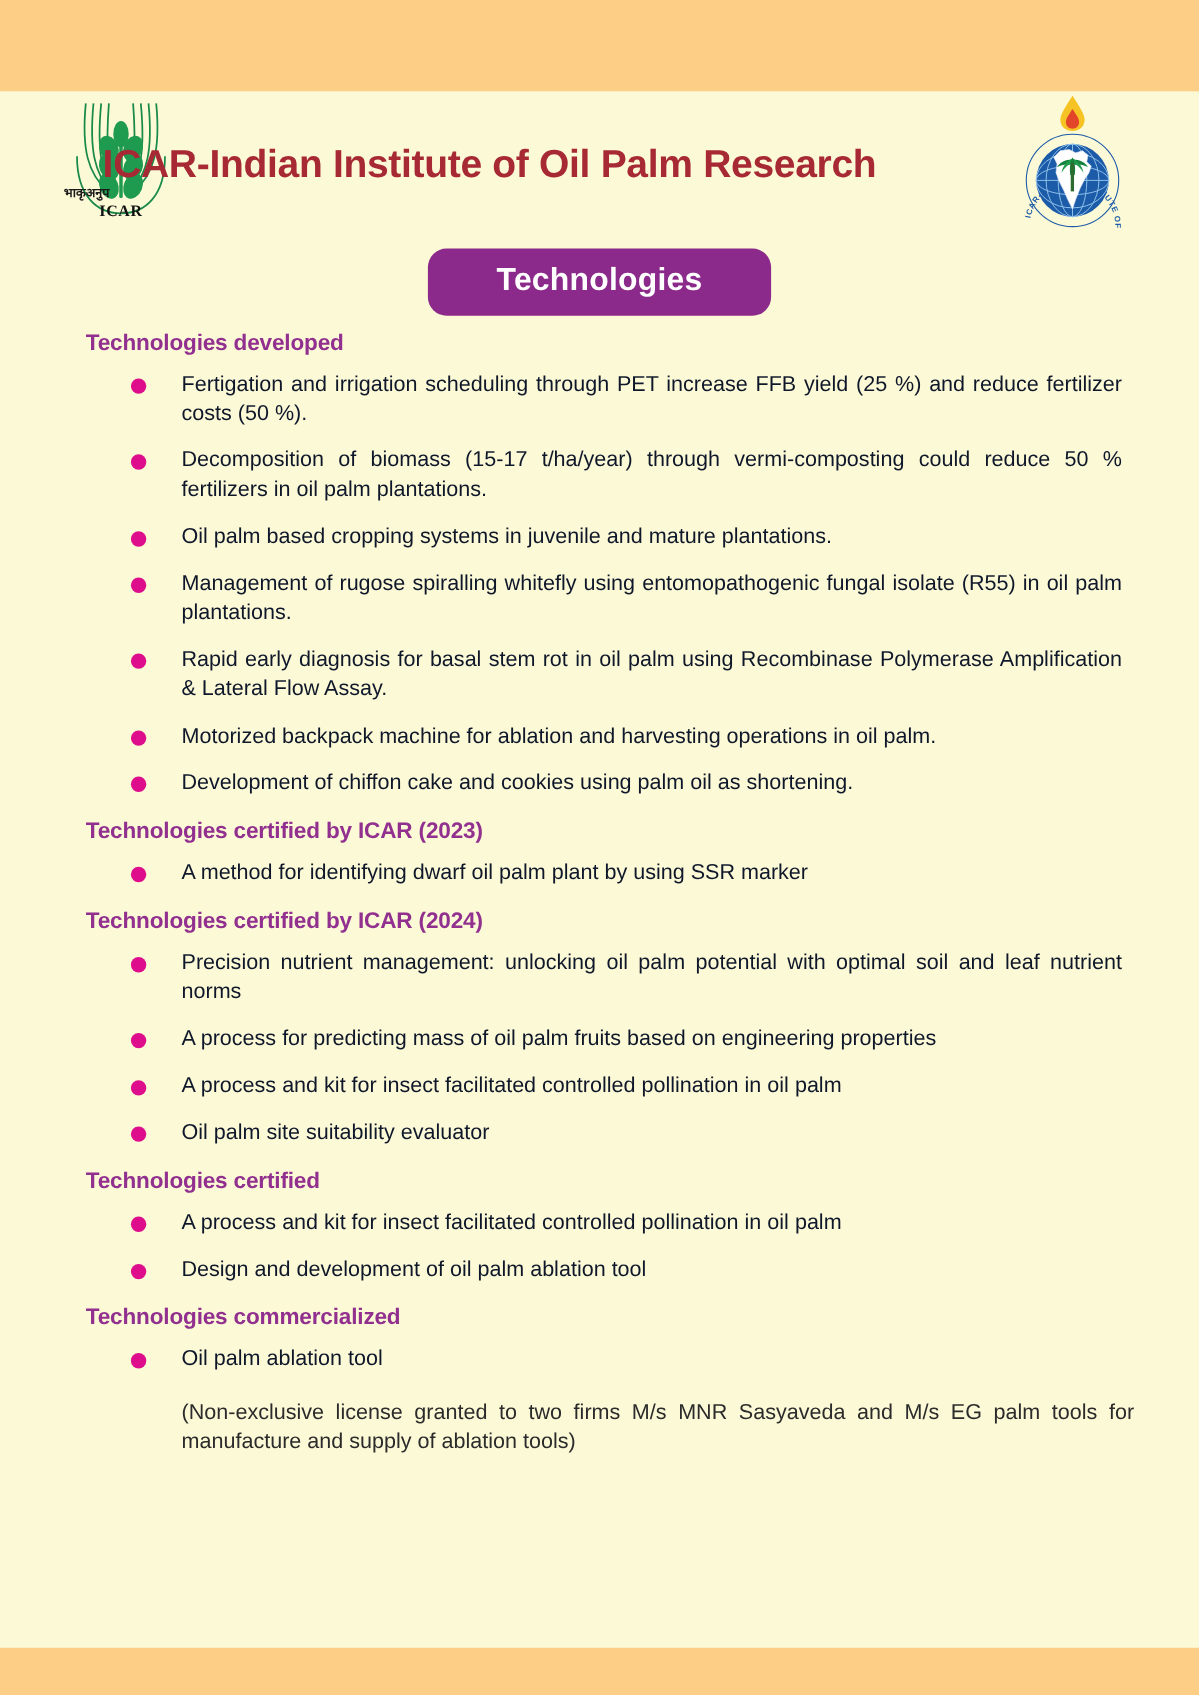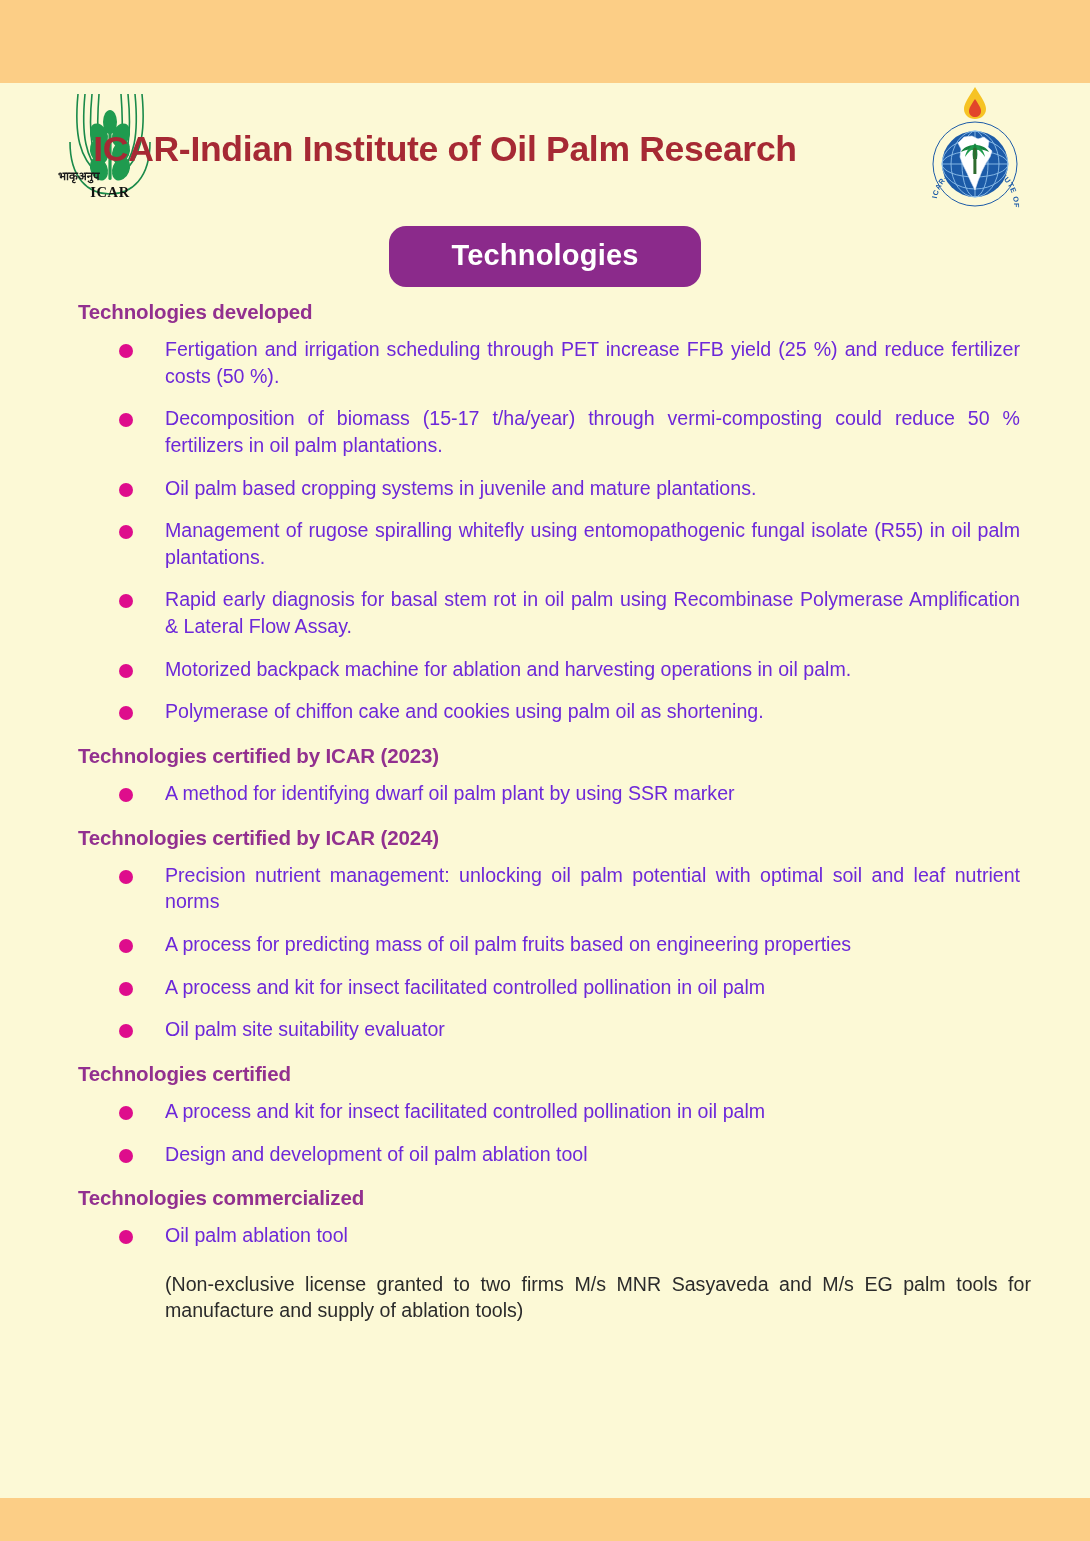--- a/index.html
+++ b/index.html
@@ -116,21 +116,21 @@
     padding: 0;
   }
 
   li.bullet {
     position: relative;
     margin: 0 0 16px 0;
     padding-left: 165px;
     padding-right: 70px;
     font-size: 19.6px;
     line-height: 1.36;
-    color: #6d28d9;
+    color: #0f172a;
     text-align: justify;
   }
   li.bullet:last-child { margin-bottom: 0; }
 
   li.bullet .dot {
     position: absolute;
     left: 119px;
     top: 8px;
     width: 14px;
     height: 14px;
@@ -257,21 +257,21 @@
         <li class="bullet">
           <span class="dot"></span>
           <span>Rapid early diagnosis for basal stem rot in oil palm using Recombinase Polymerase Amplification &amp; Lateral Flow Assay.</span>
         </li>
         <li class="bullet">
           <span class="dot"></span>
           <span>Motorized backpack machine for ablation and harvesting operations in oil palm.</span>
         </li>
         <li class="bullet">
           <span class="dot"></span>
-          <span>Polymerase of chiffon cake and cookies using palm oil as shortening.</span>
+          <span>Development of chiffon cake and cookies using palm oil as shortening.</span>
         </li>
       </ul>
     </div>
 
     <div class="section">
       <div class="sec-head">Technologies certified by ICAR (2023)</div>
       <ul class="bullets">
         <li class="bullet">
           <span class="dot"></span>
           <span>A method for identifying dwarf oil palm plant by using SSR marker</span>

